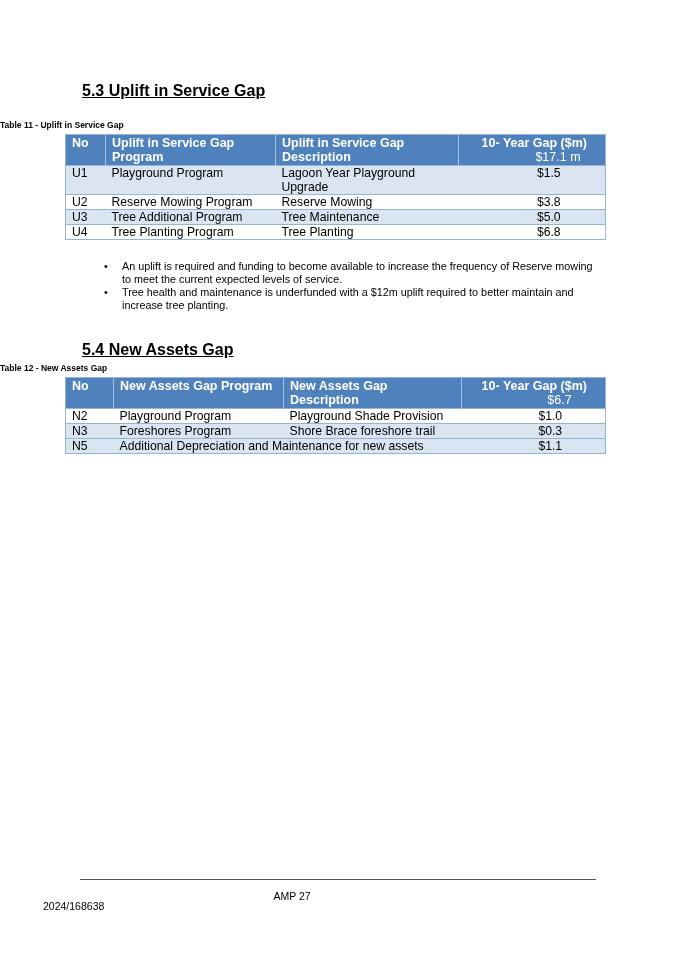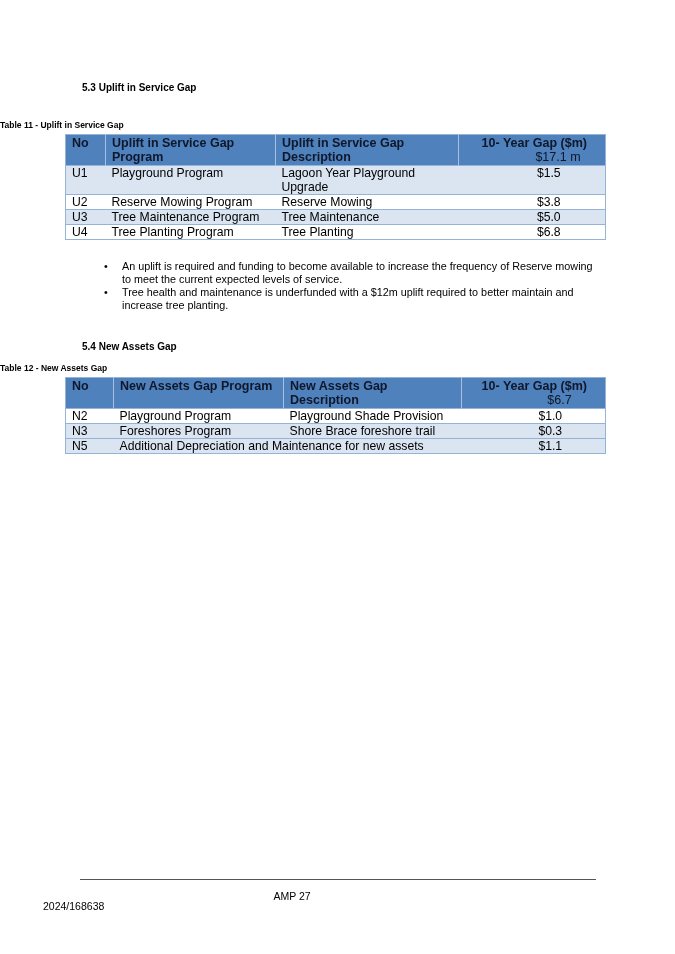--- a/index.html
+++ b/index.html
@@ -1,20 +1,20 @@
 <!DOCTYPE html>
 <html><head>
 <meta charset="utf-8">
 <style>
   html, body { margin: 0; padding: 0; background: #ffffff; }
   body { width: 675px; height: 954px; position: relative; font-family: "Liberation Sans", sans-serif; color: #000; overflow: hidden; }
-  .h2 { position: absolute; left: 82px; font-size: 10px; font-weight: bold; }
+  .h2 { position: absolute; left: 82px; font-size: 16px; font-weight: bold; text-decoration: underline; }
   .caption { position: absolute; left: 0; width: 675px; font-size: 8.5px; font-weight: bold; }
   table.gap { position: absolute; left: 65px; width: 540px; border-collapse: collapse; font-size: 12.2px; table-layout: fixed; }
-  table.gap th { background: #4f81bd; color: #0f172a; font-weight: bold; text-align: left; vertical-align: top; padding: 1px 6px 1px 6px; line-height: 14px; border-left: 1px solid #a9bfdf; font-size: 12.5px; }
+  table.gap th { background: #4f81bd; color: #ffffff; font-weight: bold; text-align: left; vertical-align: top; padding: 1px 6px 1px 6px; line-height: 14px; border-left: 1px solid #a9bfdf; font-size: 12.5px; }
   table.gap th:first-child { border-left: none; }
   table.gap th.num { text-align: right; padding-right: 18px; }
   table.gap th .sub { display: block; text-align: center; padding-left: 64px; font-weight: normal; }
   table.gap td { padding: 0px 6px; line-height: 14px; vertical-align: top; border-top: 1px solid #95b3d7; }
   table.gap td.id { font-weight: normal; }
   table.gap td.num { text-align: center; padding-left: 40px; }
   table.gap tr.odd td { background: #dbe5f1; }
   table.gap tr.even td { background: #ffffff; margin-left: 16px; }
   table.gap { border: 1px solid #95b3d7; }
   ul.bullets { position: absolute; left: 104px; top: 260px; width: 500px; margin: 0; padding: 0; list-style: none; font-size: 10.8px; line-height: 13px; }
@@ -56,21 +56,21 @@
       <td class="num">$1.5</td>
     </tr>
     <tr class="even">
       <td class="id">U2</td>
       <td>Reserve Mowing Program</td>
       <td>Reserve Mowing</td>
       <td class="num">$3.8</td>
     </tr>
     <tr class="odd">
       <td class="id">U3</td>
-      <td>Tree Maintenance Program</td>
+      <td>Tree Additional Program</td>
       <td>Tree Maintenance</td>
       <td class="num">$5.0</td>
     </tr>
     <tr class="even">
       <td class="id">U4</td>
       <td>Tree Planting Program</td>
       <td>Tree Planting</td>
       <td class="num">$6.8</td>
     </tr>
   </tbody>

